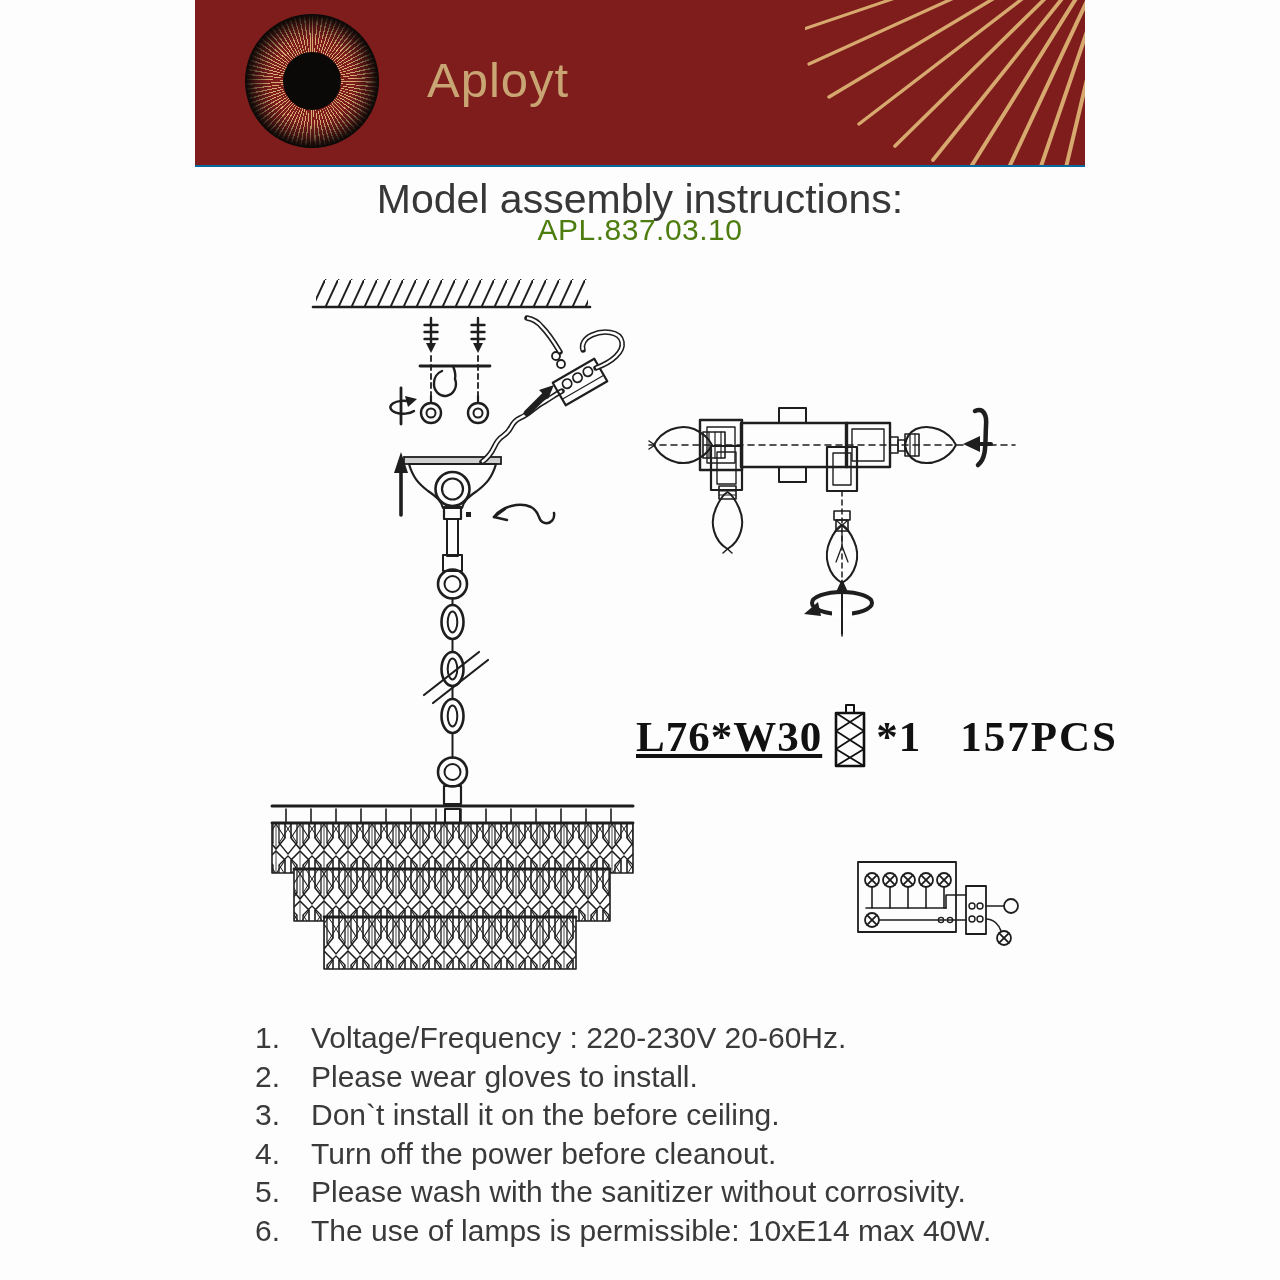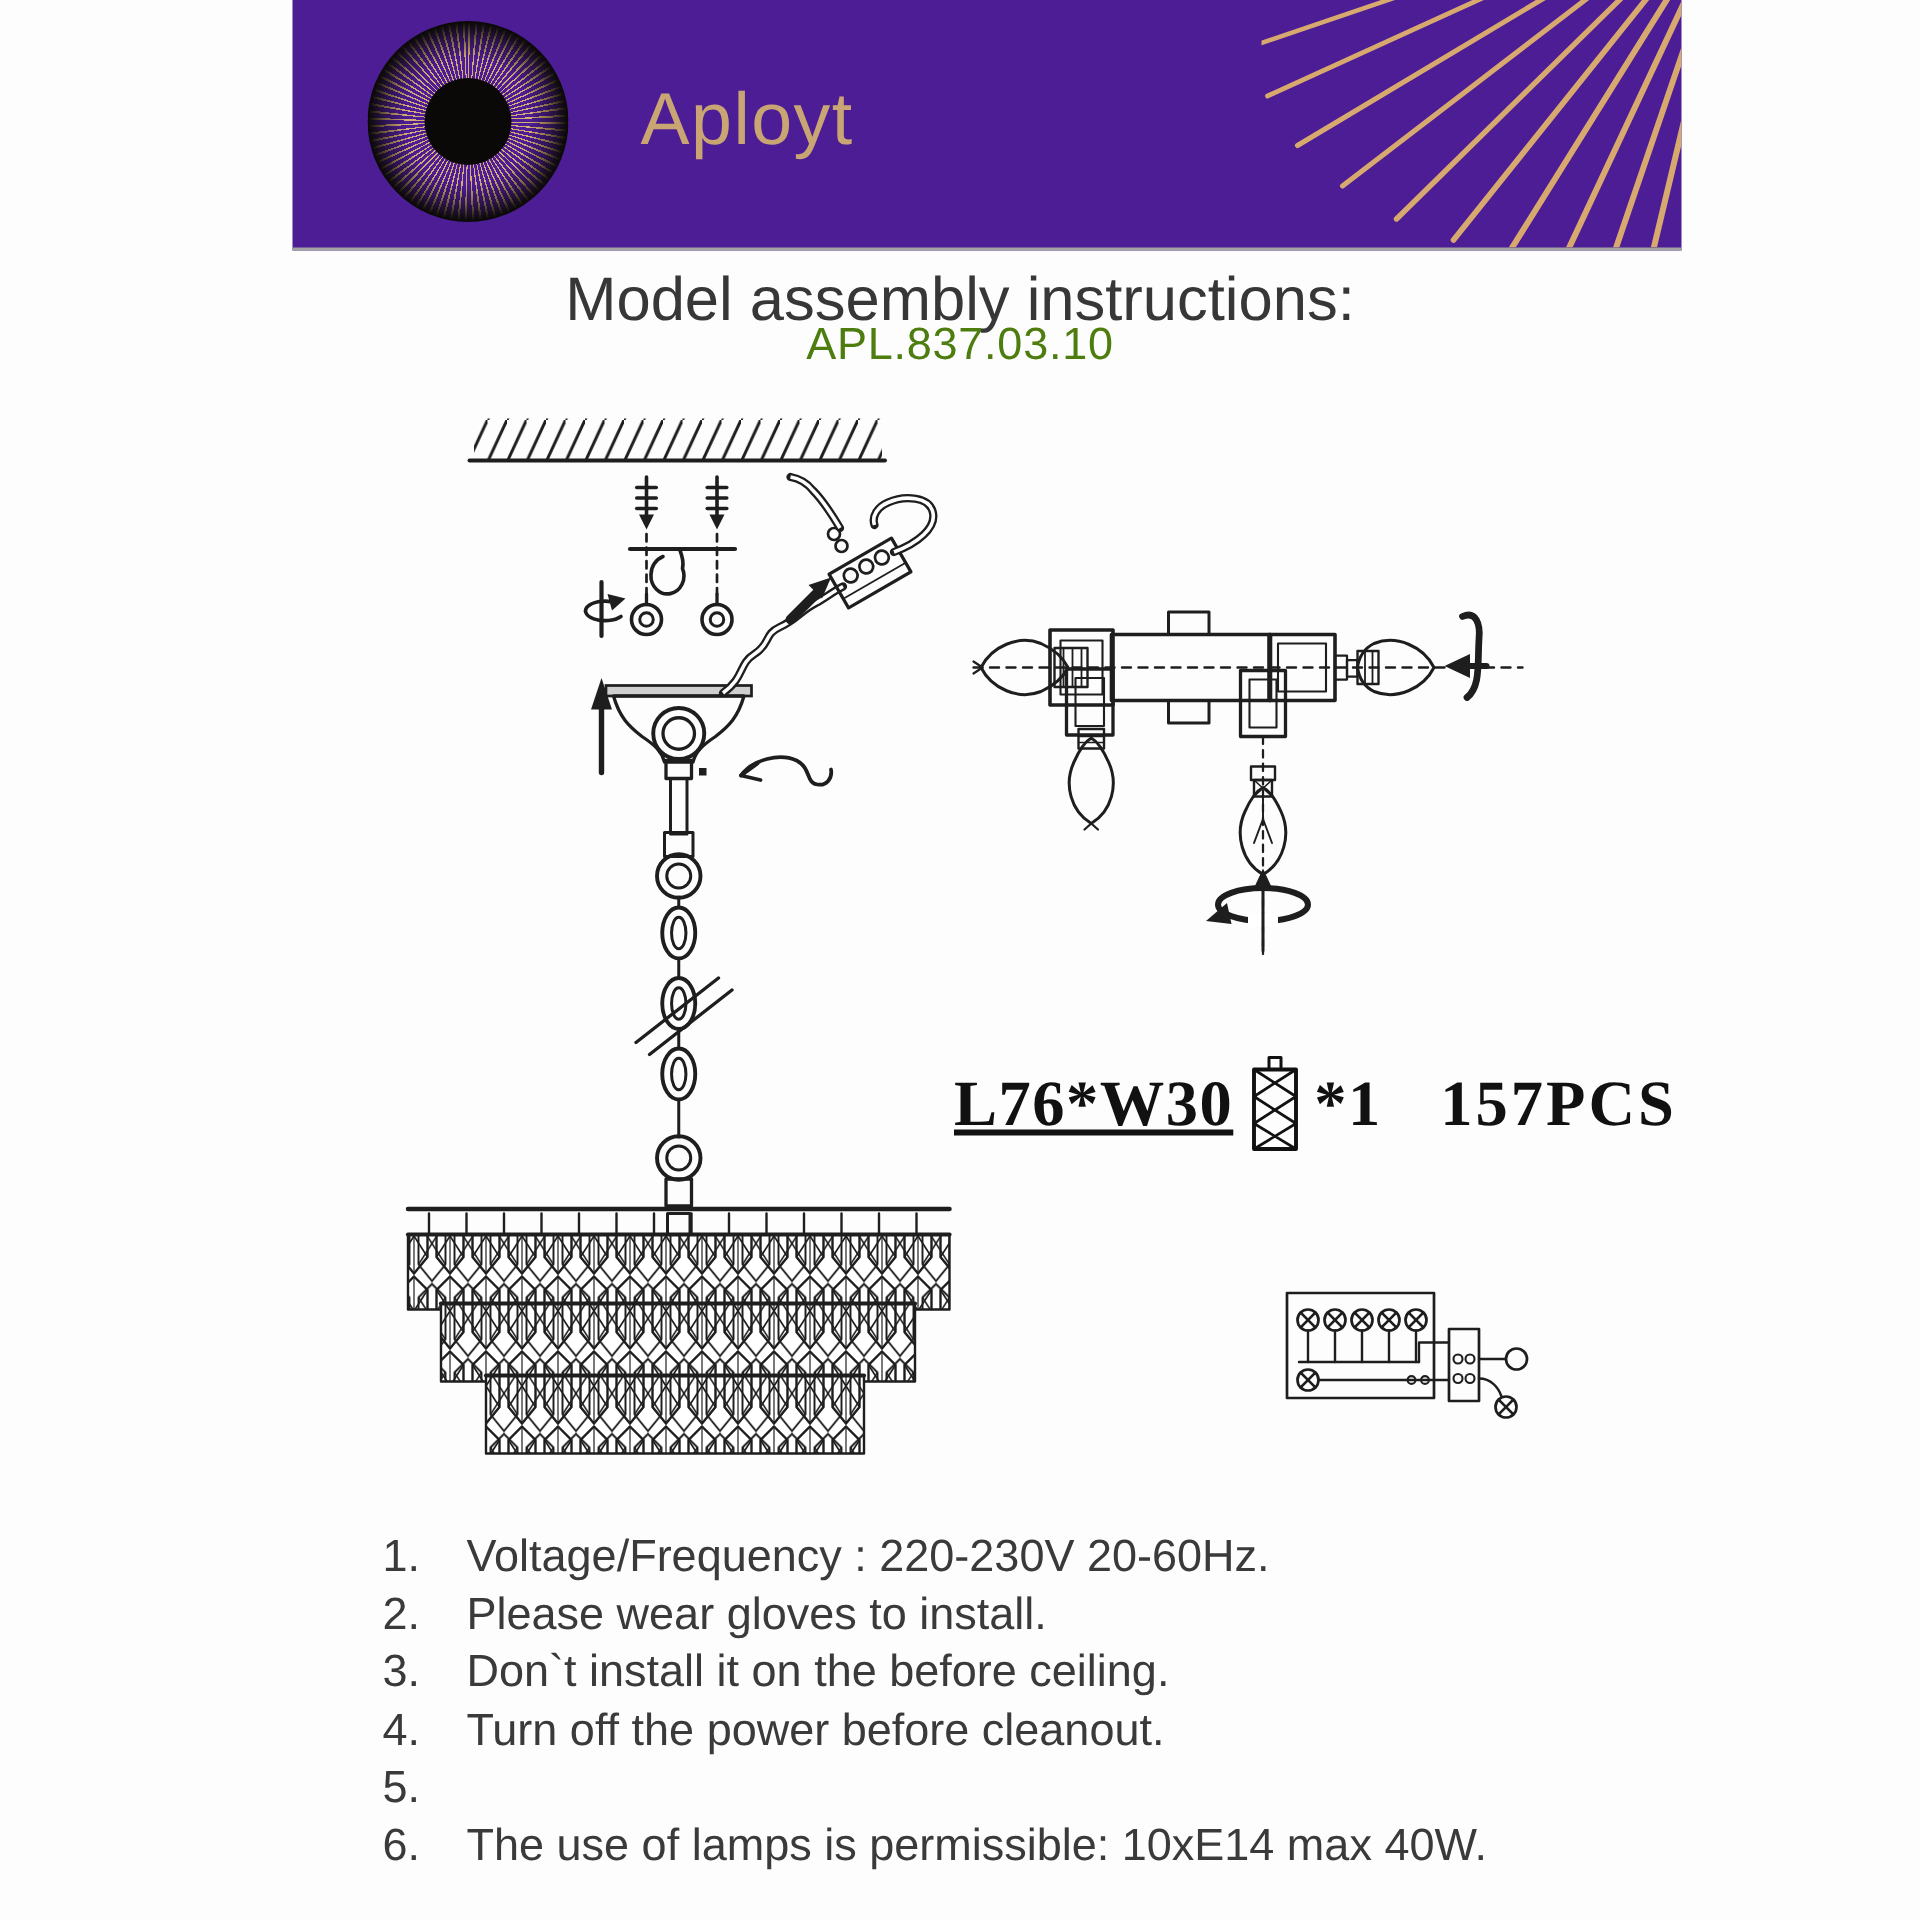--- a/index.html
+++ b/index.html
@@ -1,21 +1,21 @@
 <!DOCTYPE html>
 <html><head>
 <meta charset="utf-8">
 <style>
   html,body{margin:0;padding:0;background:#ffffff;}
   .page{position:relative;width:1280px;height:1280px;background:#fdfdfd;overflow:hidden;
         font-family:"Liberation Sans",sans-serif;color:#333;}
 
   
-  .banner{position:absolute;left:195px;top:0;width:890px;height:165px;background:#4c1d95;
-          overflow:hidden;border-bottom:2px solid #a3a3a3;padding-left:36px;}
+  .banner{position:absolute;left:195px;top:0;width:890px;height:165px;background:#7f1d1d;
+          overflow:hidden;border-bottom:2px solid #0369a1;}
   .burst{position:absolute;left:50px;top:14px;width:134px;height:134px;border-radius:50%;
      background:
        radial-gradient(circle, rgba(11,9,7,0) 0 44%, rgba(11,9,7,.45) 58%, #0b0907 70%),
        repeating-conic-gradient(from 0deg, #d6ab74 0deg 1.3deg, rgba(11,9,7,0) 1.3deg 4.3deg);}
   .burst::after{content:"";position:absolute;left:50%;top:50%;width:58px;height:58px;
      transform:translate(-50%,-50%);background:#0b0907;border-radius:50%;}
   .brand{position:absolute;left:232px;top:52px;font-size:49px;letter-spacing:1px;
      color:#c9a574;font-family:"Liberation Sans",sans-serif;font-weight:400;}
   .rays{position:absolute;right:0;top:0;}
 
@@ -322,20 +322,21 @@
     <div class="row">
       <span class="num">3.</span>
       <span class="txt">Don`t install it on the before ceiling.</span>
     </div>
     <div class="row">
       <span class="num">4.</span>
       <span class="txt">Turn off the power before cleanout.</span>
     </div>
     <div class="row">
       <span class="num">5.</span>
+      <span class="txt">Please wash with the sanitizer without corrosivity.</span>
     </div>
     <div class="row">
       <span class="num">6.</span>
       <span class="txt">The use of lamps is permissible: 10xE14 max 40W.</span>
     </div>
   </div>
 
 </div>
 
 </body></html>

